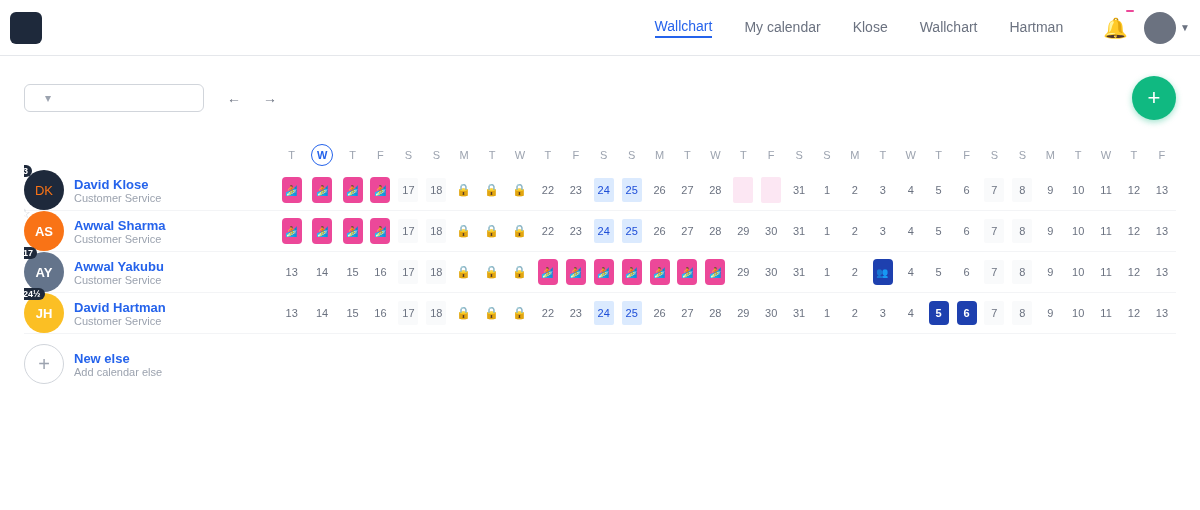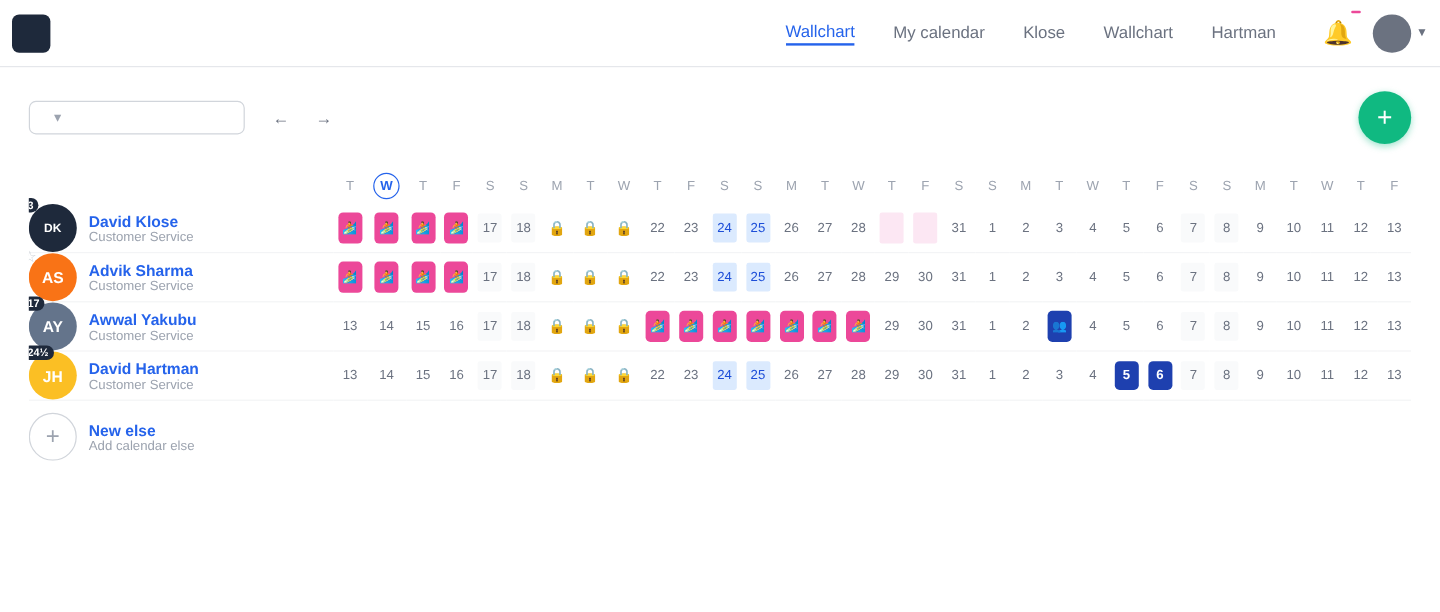--- a/index.html
+++ b/index.html
@@ -167,21 +167,21 @@
           <th>T</th>
           <th>F</th>
         </tr>
       </thead>
       <tbody id="calendar-body">
 
       <tr style="border-bottom: 1px solid rgb(243, 244, 246);">
             <td style="padding-right: 16px; min-width: 200px;">
     <div style="display:flex;align-items:center;gap:10px;">
       <div style="position:relative;">
-        <div style="width:40px;height:40px;border-radius:50%;background:#1e293b;display:flex;align-items:center;justify-content:center;color:#ffffff;font-size:10px;font-weight:700;">DK</div>
+        <div style="width:40px;height:40px;border-radius:50%;background:#1e293b;display:flex;align-items:center;justify-content:center;color:#f97316;font-size:13px;font-weight:400;">DK</div>
         <span style="position:absolute;top:-5px;left:-5px;background:#1e293b;color:#fff;border-radius:8px;font-size:9px;font-weight:700;padding:1px 4px;">3</span>
       </div>
       <div>
         <div style="font-size:13px;font-weight:600;color:#2563eb;cursor:pointer;">David Klose</div>
         <div style="font-size:11px;color:#9ca3af;">Customer Service</div>
       </div>
     </div>
             </td>
             <td style="padding: 2px 1px; text-align: center; min-width: 22px; vertical-align: middle;">
               <div style="background:#ec4899;border-radius:4px;width:20px;height:26px;display:flex;align-items:center;justify-content:center;margin:auto;">
@@ -284,21 +284,21 @@
           </tr>
           <tr style="border-bottom: 1px solid rgb(243, 244, 246);">
             <td style="padding-right: 16px; min-width: 200px;">
     <div style="display:flex;align-items:center;gap:10px;">
       <div style="position:relative;">
         <div style="width:40px;height:40px;border-radius:50%;background:#f97316;display:flex;align-items:center;justify-content:center;color:#fff;font-size:13px;font-weight:600;">AS</div>
 
       <span style="position: absolute; top: -5px; left: -5px; font-size: 13px; color: rgb(209, 213, 219);">☆</span>
                 </div>
       <div>
-        <div style="font-size:13px;font-weight:600;color:#2563eb;cursor:pointer;">Advik Sharma</div>
+        <div style="font-size:13px;font-weight:600;color:#2563eb;cursor:pointer;">Awwal Sharma</div>
         <div style="font-size:11px;color:#9ca3af;">Customer Service</div>
       </div>
     </div>
             </td>
             <td style="padding: 2px 1px; text-align: center; min-width: 22px; vertical-align: middle;">
               <div style="background:#ec4899;border-radius:4px;width:20px;height:26px;display:flex;align-items:center;justify-content:center;margin:auto;">
         <span style="color:#fff;font-size:10px;">🏄</span>
               </div>
             </td>
             <td style="padding: 2px 1px; text-align: center; min-width: 22px; vertical-align: middle;">

